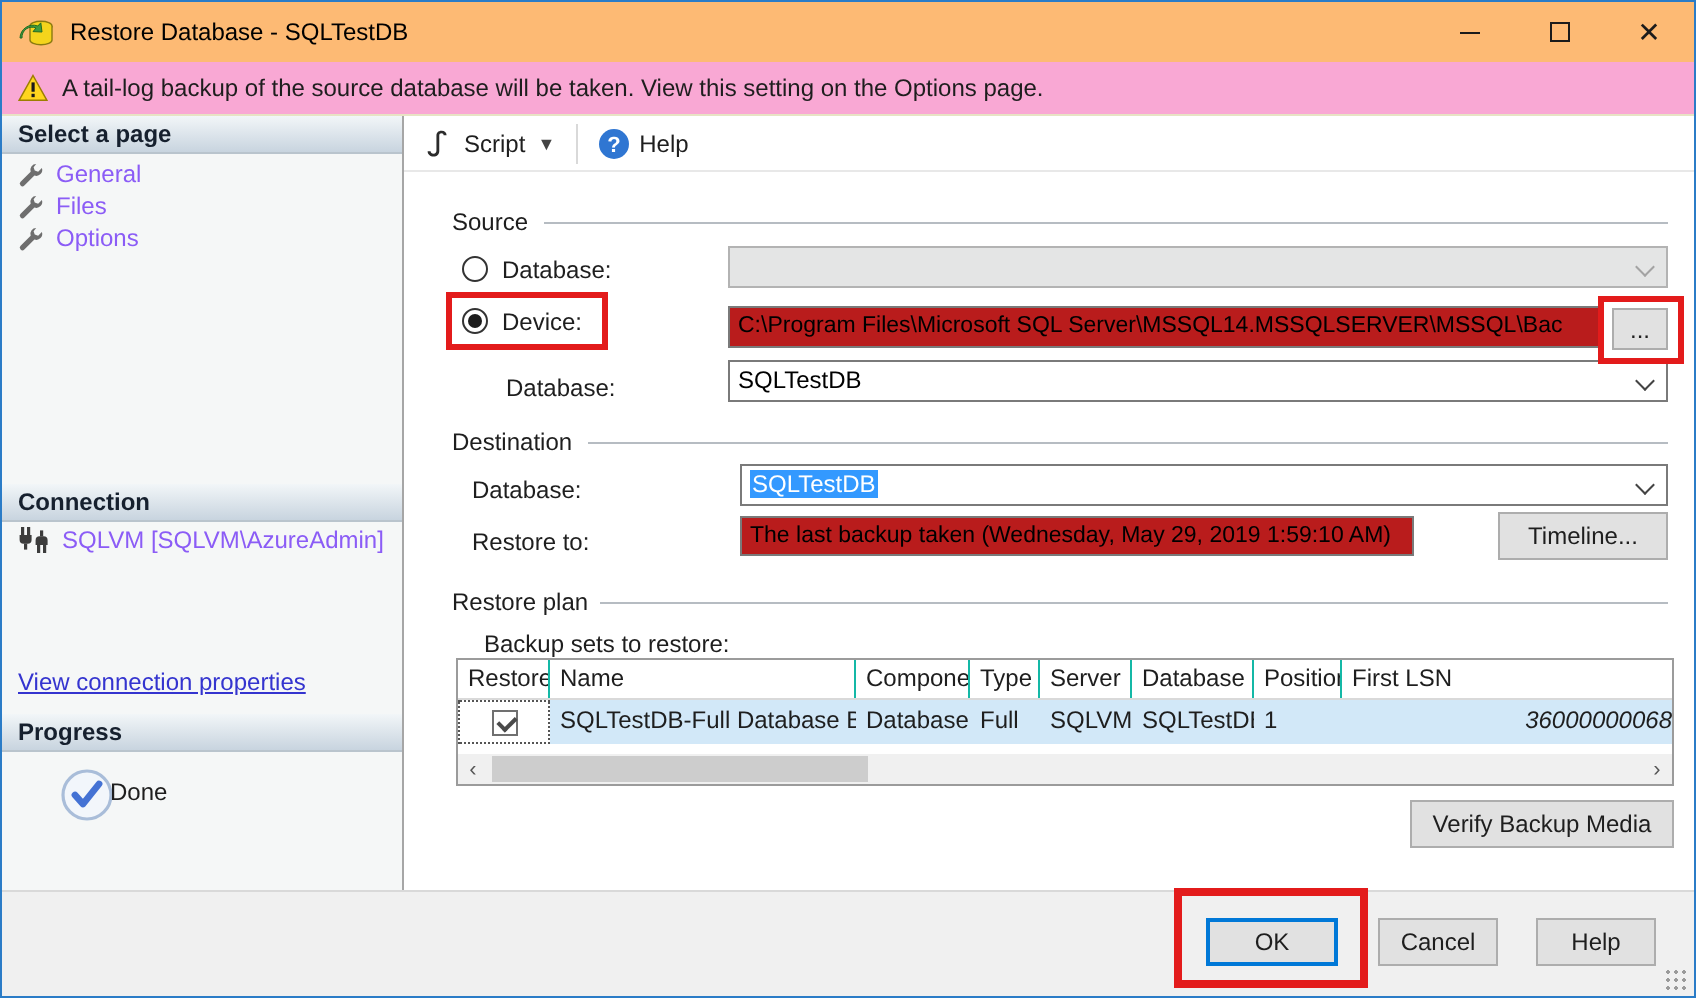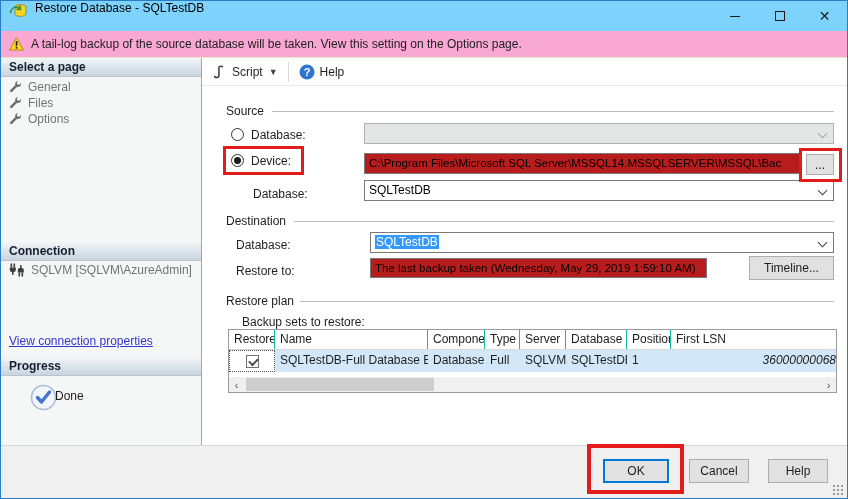--- a/index.html
+++ b/index.html
@@ -2,38 +2,38 @@
 <html><head>
 <meta charset="utf-8">
 <style>
   * { margin:0; padding:0; box-sizing:border-box; font-family:"Liberation Sans", sans-serif; }
   html,body { background:#fff; }
   .window {
     position:relative; width:848px; height:499px;
     border:1px solid #2b7cc7; background:#fff; overflow:hidden;
   }
   
-  .titlebar { position:absolute; left:0; top:0; width:846px; height:30px; background:#7dd3fc; display:flex; }
+  .titlebar { position:absolute; left:0; top:0; width:846px; height:30px; background:#fdba74; display:flex; align-items:center; }
   .titlebar-icon { width:18px; height:18px; margin-left:8px; }
   .titlebar-text { font-size:12px; color:#000; margin-left:8px; flex:1; }
   .win-controls { display:flex; height:30px; }
   .win-btn { width:45px; height:30px; display:flex; align-items:center; justify-content:center; cursor:default; }
   .glyph-min { width:10px; height:1px; background:#1b1b1b; }
   .glyph-max { width:10px; height:10px; border:1px solid #1b1b1b; }
   .glyph-close { font-size:14px; color:#1b1b1b; line-height:1; }
   
   .banner { position:absolute; left:0; top:30px; width:846px; height:27px; background:#f9a8d4;
     border-bottom:1px solid #e7e3c4; display:flex; align-items:center; padding-left:8px; }
   .banner-text { font-size:12px; color:#1e1e1e; margin-left:7px; }
   
   .sidebar { position:absolute; left:0; top:57px; width:201px; height:387px; background:#f5f7f7; border-right:1px solid #a6a6a6; }
   .side-header { position:absolute; left:0; width:200px; height:19px;
     background:linear-gradient(#f2f6f8, #c8d4df); color:#16202e; font-weight:bold; font-size:12px;
     padding:2px 0 0 8px; border-bottom:1px solid #b9c4cd; }
-  .side-item { position:absolute; display:flex; align-items:flex-start; font-size:12px; color:#737373; cursor:default; }
+  .side-item { position:absolute; display:flex; align-items:center; font-size:12px; color:#8b5cf6; cursor:default; }
   .side-item svg { margin-right:6px; }
   .link { position:absolute; font-size:12px; color:#3434cf; text-decoration:underline; cursor:pointer; }
   
   .main { position:absolute; left:201px; top:57px; width:645px; height:387px; background:#fff; }
   .toolbar { position:absolute; left:0; top:0; width:645px; height:28px; background:#fff; border-bottom:1px solid #e8e8e8; display:flex; align-items:center; }
   .tb-btn { display:flex; align-items:center; font-size:12px; color:#1e1e1e; padding:0 4px; height:24px; cursor:default; }
   .tb-caret { font-size:9px; color:#444; margin-left:6px; }
   .tb-sep { width:1px; height:20px; background:#d9d9d9; margin:0 6px; }
   .group-title { position:absolute; font-size:12px; color:#1e1e1e; background:#fff; z-index:2; padding-right:6px; }
   .group-line { position:absolute; height:1px; background:#b6bcc2; }
@@ -232,20 +232,21 @@
         <div class="gr-cell cell-pos">1</div>
         <div class="gr-cell cell-lsn">36000000068</div>
       </div>
       <div class="hscroll">
         <div class="sc-arrow">‹</div>
         <div class="sc-thumb"></div>
         <div class="sc-arrow" style="position:absolute; right:0;">›</div>
       </div>
     </div>
 
+    <div class="btn" style="left:503px; top:342px; width:132px; height:24px;">Verify Backup Media</div>
   </div>
 
   <div class="footer">
     <div class="red-rect" style="right:163px; top:-2px; width:97px; height:50px; border-width:4px;"></div>
     <div class="btn btn-ok" style="right:178px; width:66px;">OK</div>
     <div class="btn" style="right:98px; width:60px;">Cancel</div>
     <div class="btn" style="right:19px; width:60px;">Help</div>
     <div class="grip"></div>
   </div>
 

